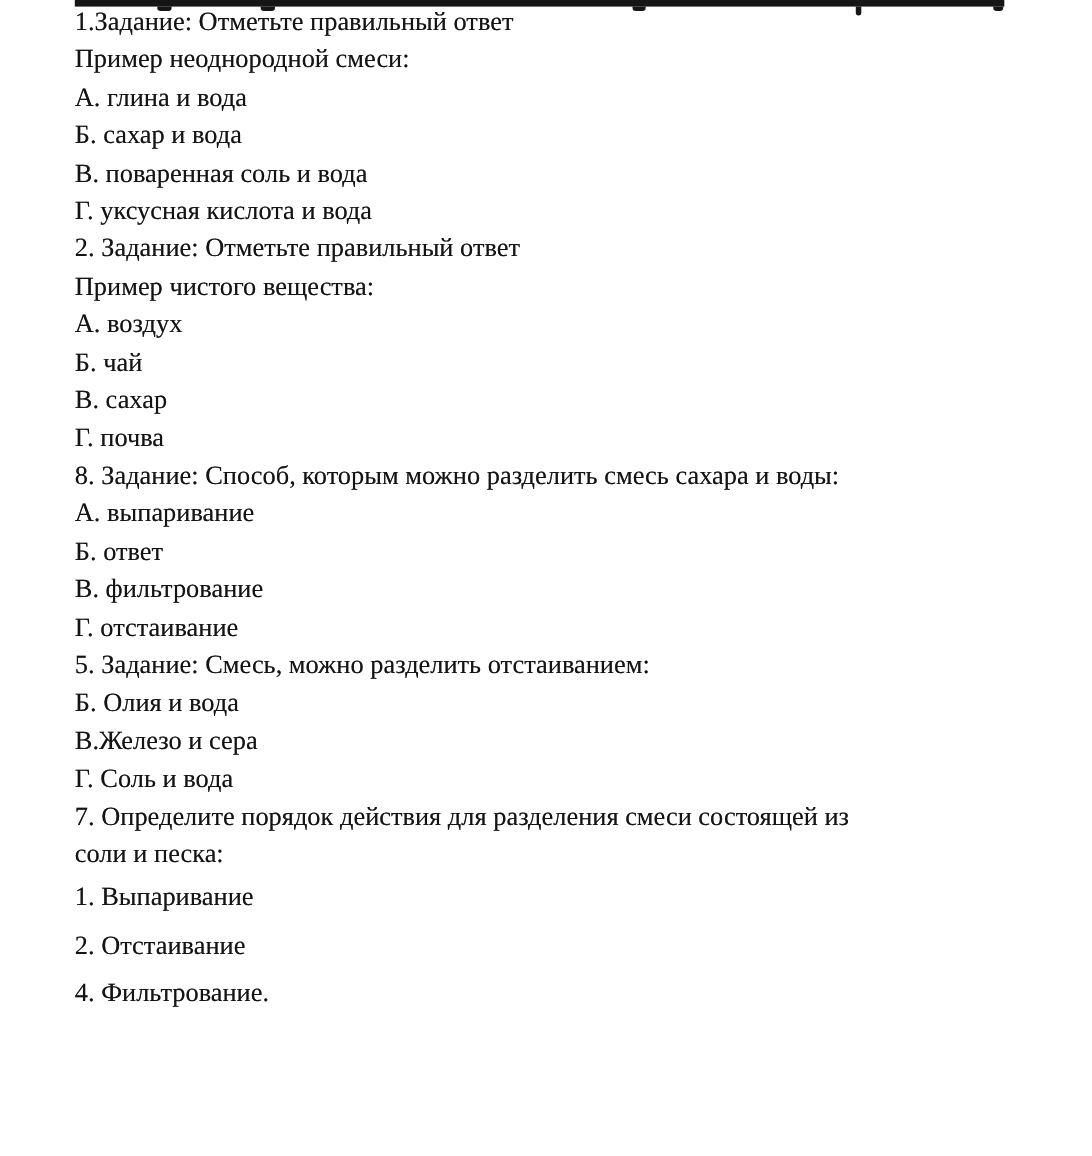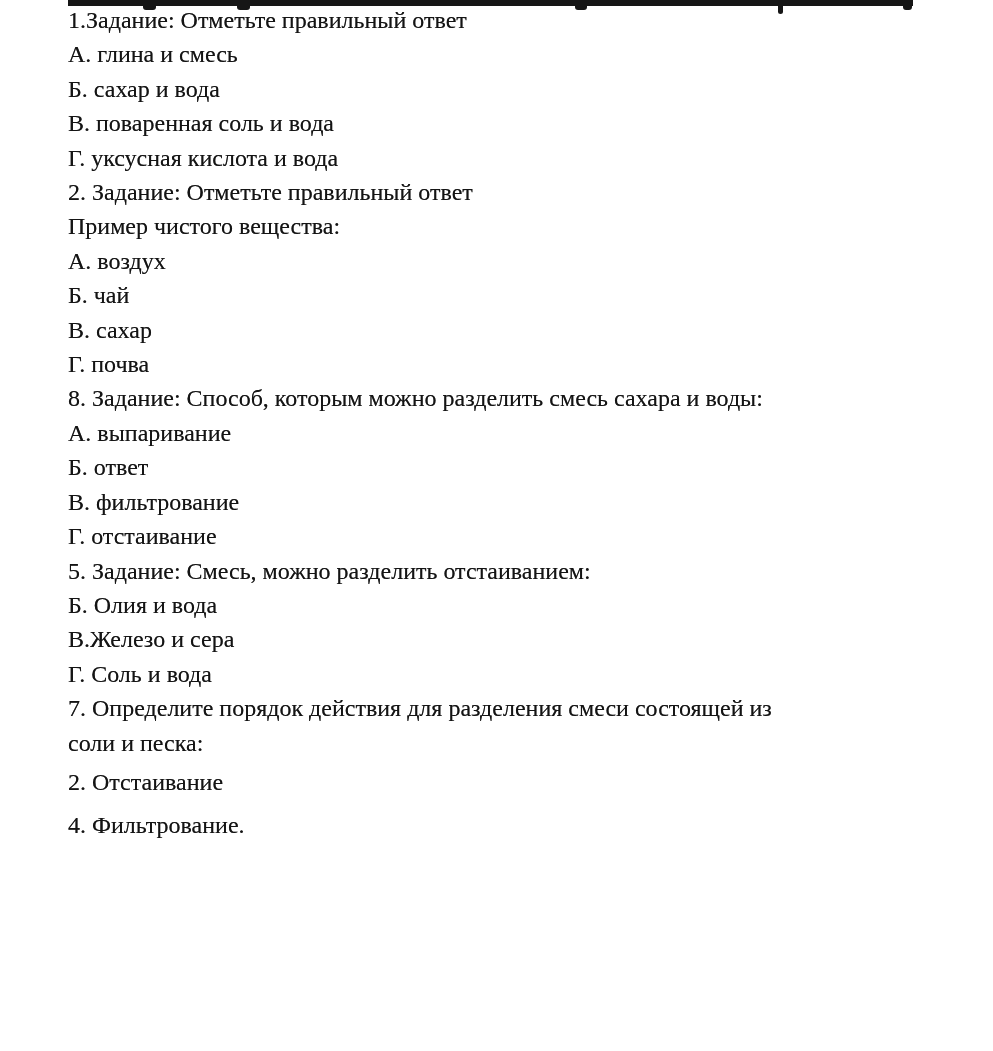--- a/index.html
+++ b/index.html
@@ -64,21 +64,22 @@
   <span class="descender d1"></span>
   <span class="descender d2"></span>
   <span class="descender d3"></span>
   <span class="descender d4"></span>
   <span class="descender d5"></span>
 </div>
 
 <div class="page">
 
   <p>1.Задание: Отметьте правильный ответ</p>
-  <p>А. глина и смесь</p>
+  <p>Пример неоднородной смеси:</p>
+  <p>А. глина и вода</p>
   <p>Б. сахар и вода</p>
   <p>В. поваренная соль и вода</p>
   <p>Г. уксусная кислота и вода</p>
 
   <p>2. Задание: Отметьте правильный ответ</p>
   <p>Пример чистого вещества:</p>
   <p>А. воздух</p>
   <p>Б. чай</p>
   <p>В. сахар</p>
   <p>Г. почва</p>
@@ -91,17 +92,18 @@
 
   <p>5. Задание: Смесь, можно разделить отстаиванием:</p>
   <p>Б. Олия и вода</p>
   <p>В.Железо и сера</p>
   <p>Г. Соль и вода</p>
 
   <p>7. Определите порядок действия для разделения смеси состоящей из</p>
   <p>соли и песка:</p>
 
   <div class="steps">
+    <p class="step">1. Выпаривание</p>
     <p class="step">2. Отстаивание</p>
     <p class="step">4. Фильтрование.</p>
   </div>
 
 </div>
 
 </body></html>

